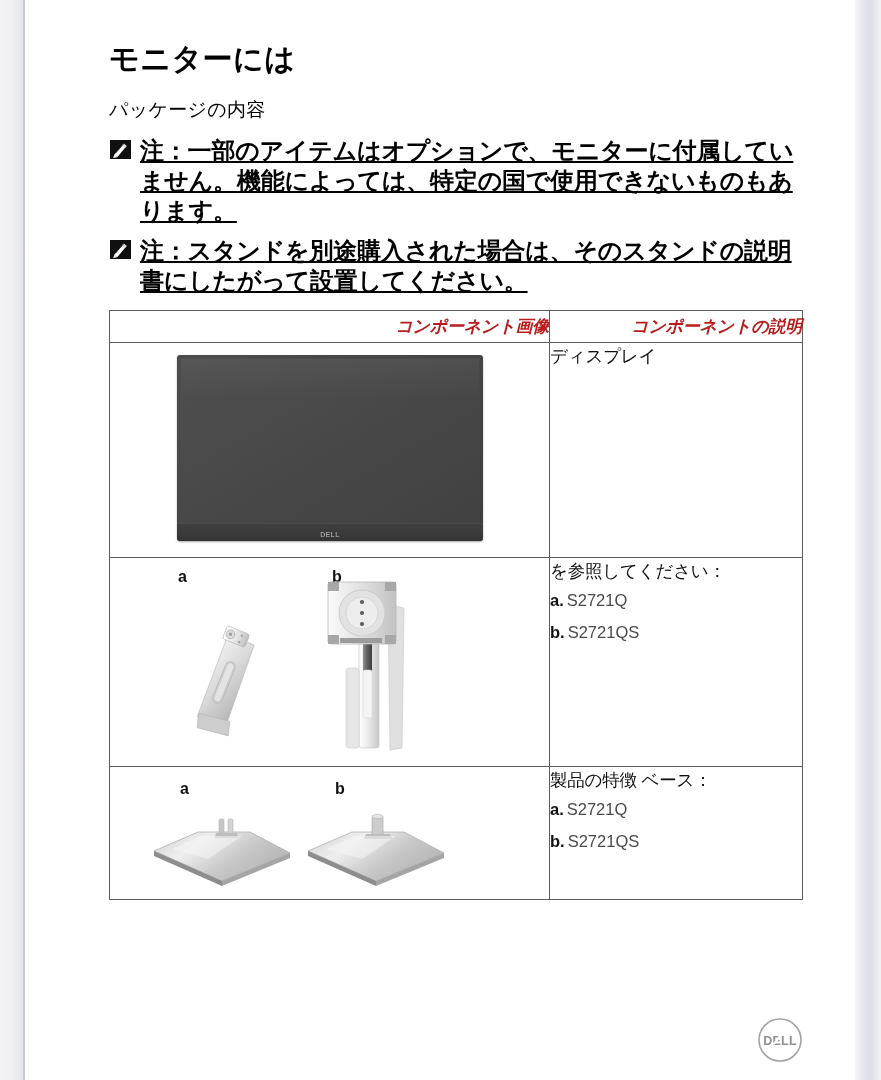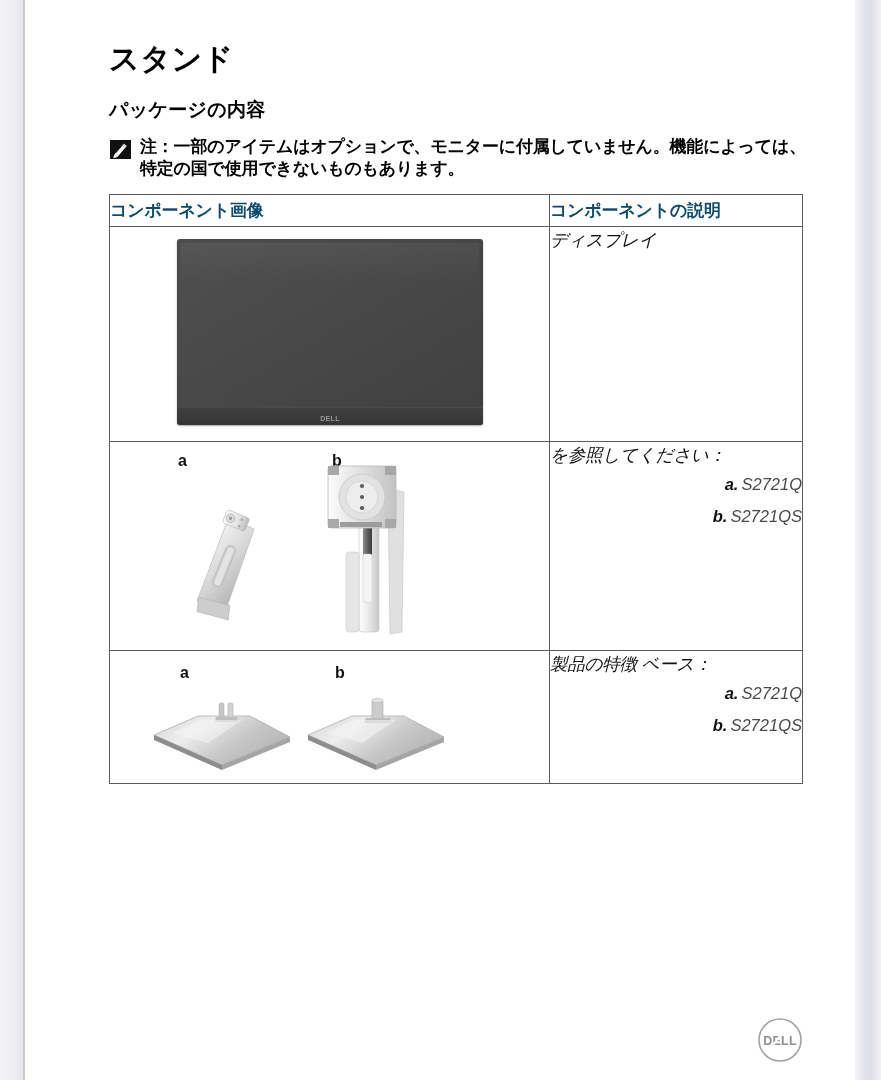--- a/index.html
+++ b/index.html
@@ -63,21 +63,21 @@
     font-size: 30px;
     font-weight: bold;
     color: #000000;
     margin: 0 0 24px 0;
     letter-spacing: 0.5px;
     line-height: 1.1;
   }
 
   h2.section-heading {
     font-size: 19px;
-    font-weight: bold;
+    font-weight: normal;
     color: #000000;
     margin: 0 0 14px 0;
     letter-spacing: 0.3px;
     line-height: 1.2;
   }
 
   p.body-text {
     font-size: 17.5px;
     line-height: 27px;
     color: #1b1b1b;
@@ -100,72 +100,72 @@
   .note-icon {
     flex: 0 0 auto;
     width: 21px;
     height: 19px;
     margin-top: 4px;
     margin-right: 9px;
     position: relative;
   }
   .note-icon svg { display: block; }
   .note-body {
-    font-size: 17px;
-    line-height: 22px;
+    font-size: 24px;
+    line-height: 30px;
     font-weight: bold;
     color: #000000;
     letter-spacing: -0.2px;
+    text-decoration: underline;
   }
 
   
   table.component-table {
     margin-top: 14px;
     width: 693px;
     border-collapse: collapse;
     table-layout: fixed;
     background: #ffffff;
   }
   table.component-table th,
   table.component-table td {
     border: 1px solid #5c5c5c;
     vertical-align: top;
     padding: 0;
   }
   table.component-table th {
-    text-align: left;
+    text-align: right;
     font-size: 17px;
     font-weight: bold;
-    color: #0c4a6e;
+    color: #b91c1c;
     height: 31px;
     line-height: 31px;
     letter-spacing: -0.2px;
+    font-style: italic;
   }
   col.col-image { width: 440px; }
   col.col-desc  { width: 253px; }
 
   td.cell-image {
     position: relative;
   }
   td.cell-desc {
     padding: 10px 0 0 9px;
-    font-style: italic;
   }
   .desc-title {
     font-size: 17.5px;
     color: #111111;
     line-height: 26px;
     letter-spacing: -0.2px;
   }
   .desc-item {
     font-size: 16.5px;
     color: #4a4a4a;
     line-height: 32px;
     letter-spacing: 0px;
-    text-align: right;
   }
   .desc-item b {
     color: #111111;
     font-weight: bold;
     margin-right: 3px;
   }
 
   
   .fig-monitor-wrap {
     position: relative;
@@ -246,38 +246,50 @@
 
 <div class="gutter-left"></div>
 <div class="gutter-left-edge"></div>
 <div class="gutter-right"></div>
 <div class="gutter-right-edge"></div>
 
 <div class="sheet">
 
   <div class="content">
 
-    <h1 class="page-title">スタンド</h1>
+    <h1 class="page-title">モニターには</h1>
 
     <h2 class="section-heading">パッケージの内容</h2>
 
 
     <div class="note">
       <span class="note-icon">
         <svg width="21" height="19" viewBox="0 0 21 19" aria-hidden="true">
           <rect x="0" y="0" width="21" height="19" fill="#101010"></rect>
           <path d="M4.2 14.8 L13.6 3.6 L16.6 6.1 L7.2 17.2 Z" fill="#ffffff"></path>
           <path d="M4.2 14.8 L7.2 17.2 L3.2 17.9 Z" fill="#ffffff"></path>
           <path d="M13.6 3.6 L16.6 6.1 L15.0 8.0 L12.0 5.5 Z" fill="#d8d8d8"></path>
           <path d="M5.6 13.1 L14.4 2.7" stroke="#101010" stroke-width="0.8" fill="none"></path>
         </svg>
       </span>
       <span class="note-body">注：一部のアイテムはオプションで、モニターに付属していません。機能によっては、特定の国で使用できないものもあります。</span>
     </div>
 
+    <div class="note">
+      <span class="note-icon">
+        <svg width="21" height="19" viewBox="0 0 21 19" aria-hidden="true">
+          <rect x="0" y="0" width="21" height="19" fill="#101010"></rect>
+          <path d="M4.2 14.8 L13.6 3.6 L16.6 6.1 L7.2 17.2 Z" fill="#ffffff"></path>
+          <path d="M4.2 14.8 L7.2 17.2 L3.2 17.9 Z" fill="#ffffff"></path>
+          <path d="M13.6 3.6 L16.6 6.1 L15.0 8.0 L12.0 5.5 Z" fill="#d8d8d8"></path>
+          <path d="M5.6 13.1 L14.4 2.7" stroke="#101010" stroke-width="0.8" fill="none"></path>
+        </svg>
+      </span>
+      <span class="note-body">注：スタンドを別途購入された場合は、そのスタンドの説明書にしたがって設置してください。</span>
+    </div>
 
     <table class="component-table">
       <colgroup>
         <col class="col-image">
         <col class="col-desc">
       </colgroup>
       <thead>
         <tr>
           <th>コンポーネント画像</th>
           <th>コンポーネントの説明</th>

